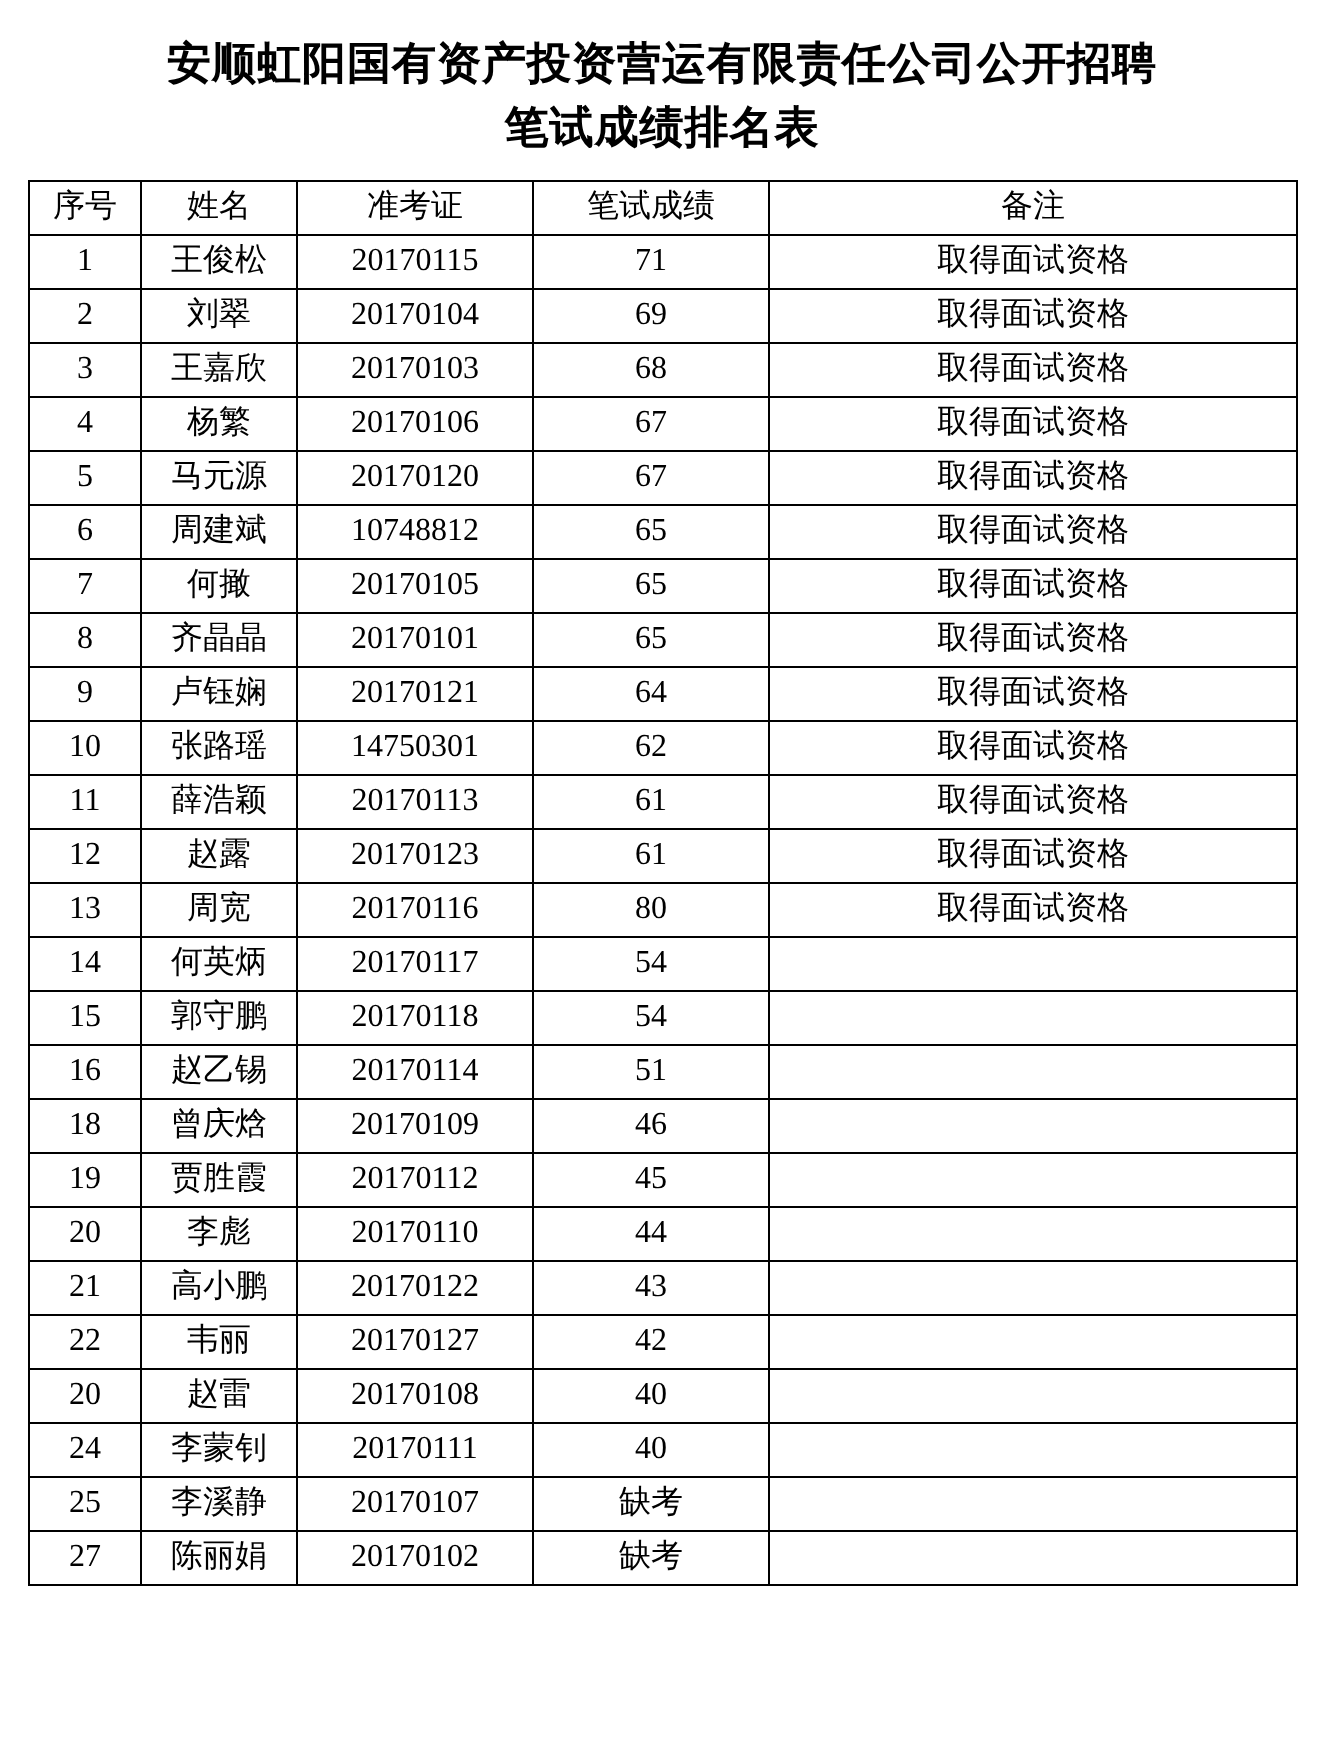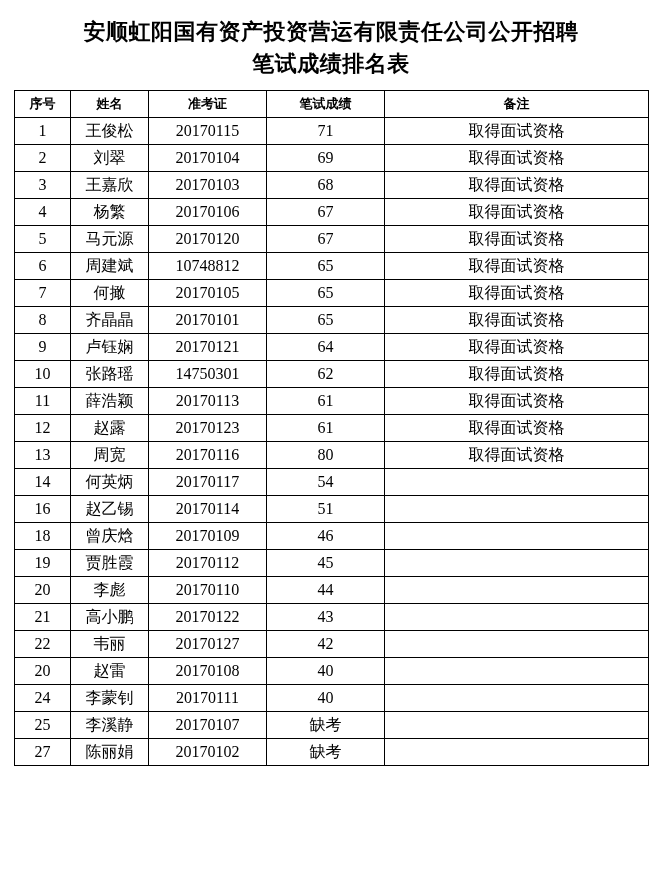--- a/index.html
+++ b/index.html
@@ -41,22 +41,22 @@
     border: 1px solid #000000;
     text-align: center;
     font-size: 16px;
     height: 26px;
     line-height: 26px;
     padding: 0 2px;
     overflow: hidden;
     white-space: nowrap;
   }
   table.grades thead th {
-    font-weight: bold;
-    font-size: 13px;
+    font-weight: normal;
+    font-size: 16px;
   }
   col.c-index { width: 56px; }
   col.c-name { width: 78px; }
   col.c-ticket { width: 118px; }
   col.c-score { width: 118px; }
   col.c-remark { width: 264px; }
   td.idx { font-size: 16px; }
   td.name { font-size: 16px; margin-left: 19px; }
   td.ticket { font-size: 16px; }
   td.score { font-size: 16px; }
@@ -183,20 +183,27 @@
             <td class="remark">取得面试资格</td>
           </tr>
           <tr>
             <td class="idx">14</td>
             <td class="name">何英炳</td>
             <td class="ticket">20170117</td>
             <td class="score">54</td>
             <td class="remark"></td>
           </tr>
           <tr>
+            <td class="idx">15</td>
+            <td class="name">郭守鹏</td>
+            <td class="ticket">20170118</td>
+            <td class="score">54</td>
+            <td class="remark"></td>
+          </tr>
+          <tr>
             <td class="idx">16</td>
             <td class="name">赵乙锡</td>
             <td class="ticket">20170114</td>
             <td class="score">51</td>
             <td class="remark"></td>
           </tr>
           <tr>
             <td class="idx">18</td>
             <td class="name">曾庆焓</td>
             <td class="ticket">20170109</td>

